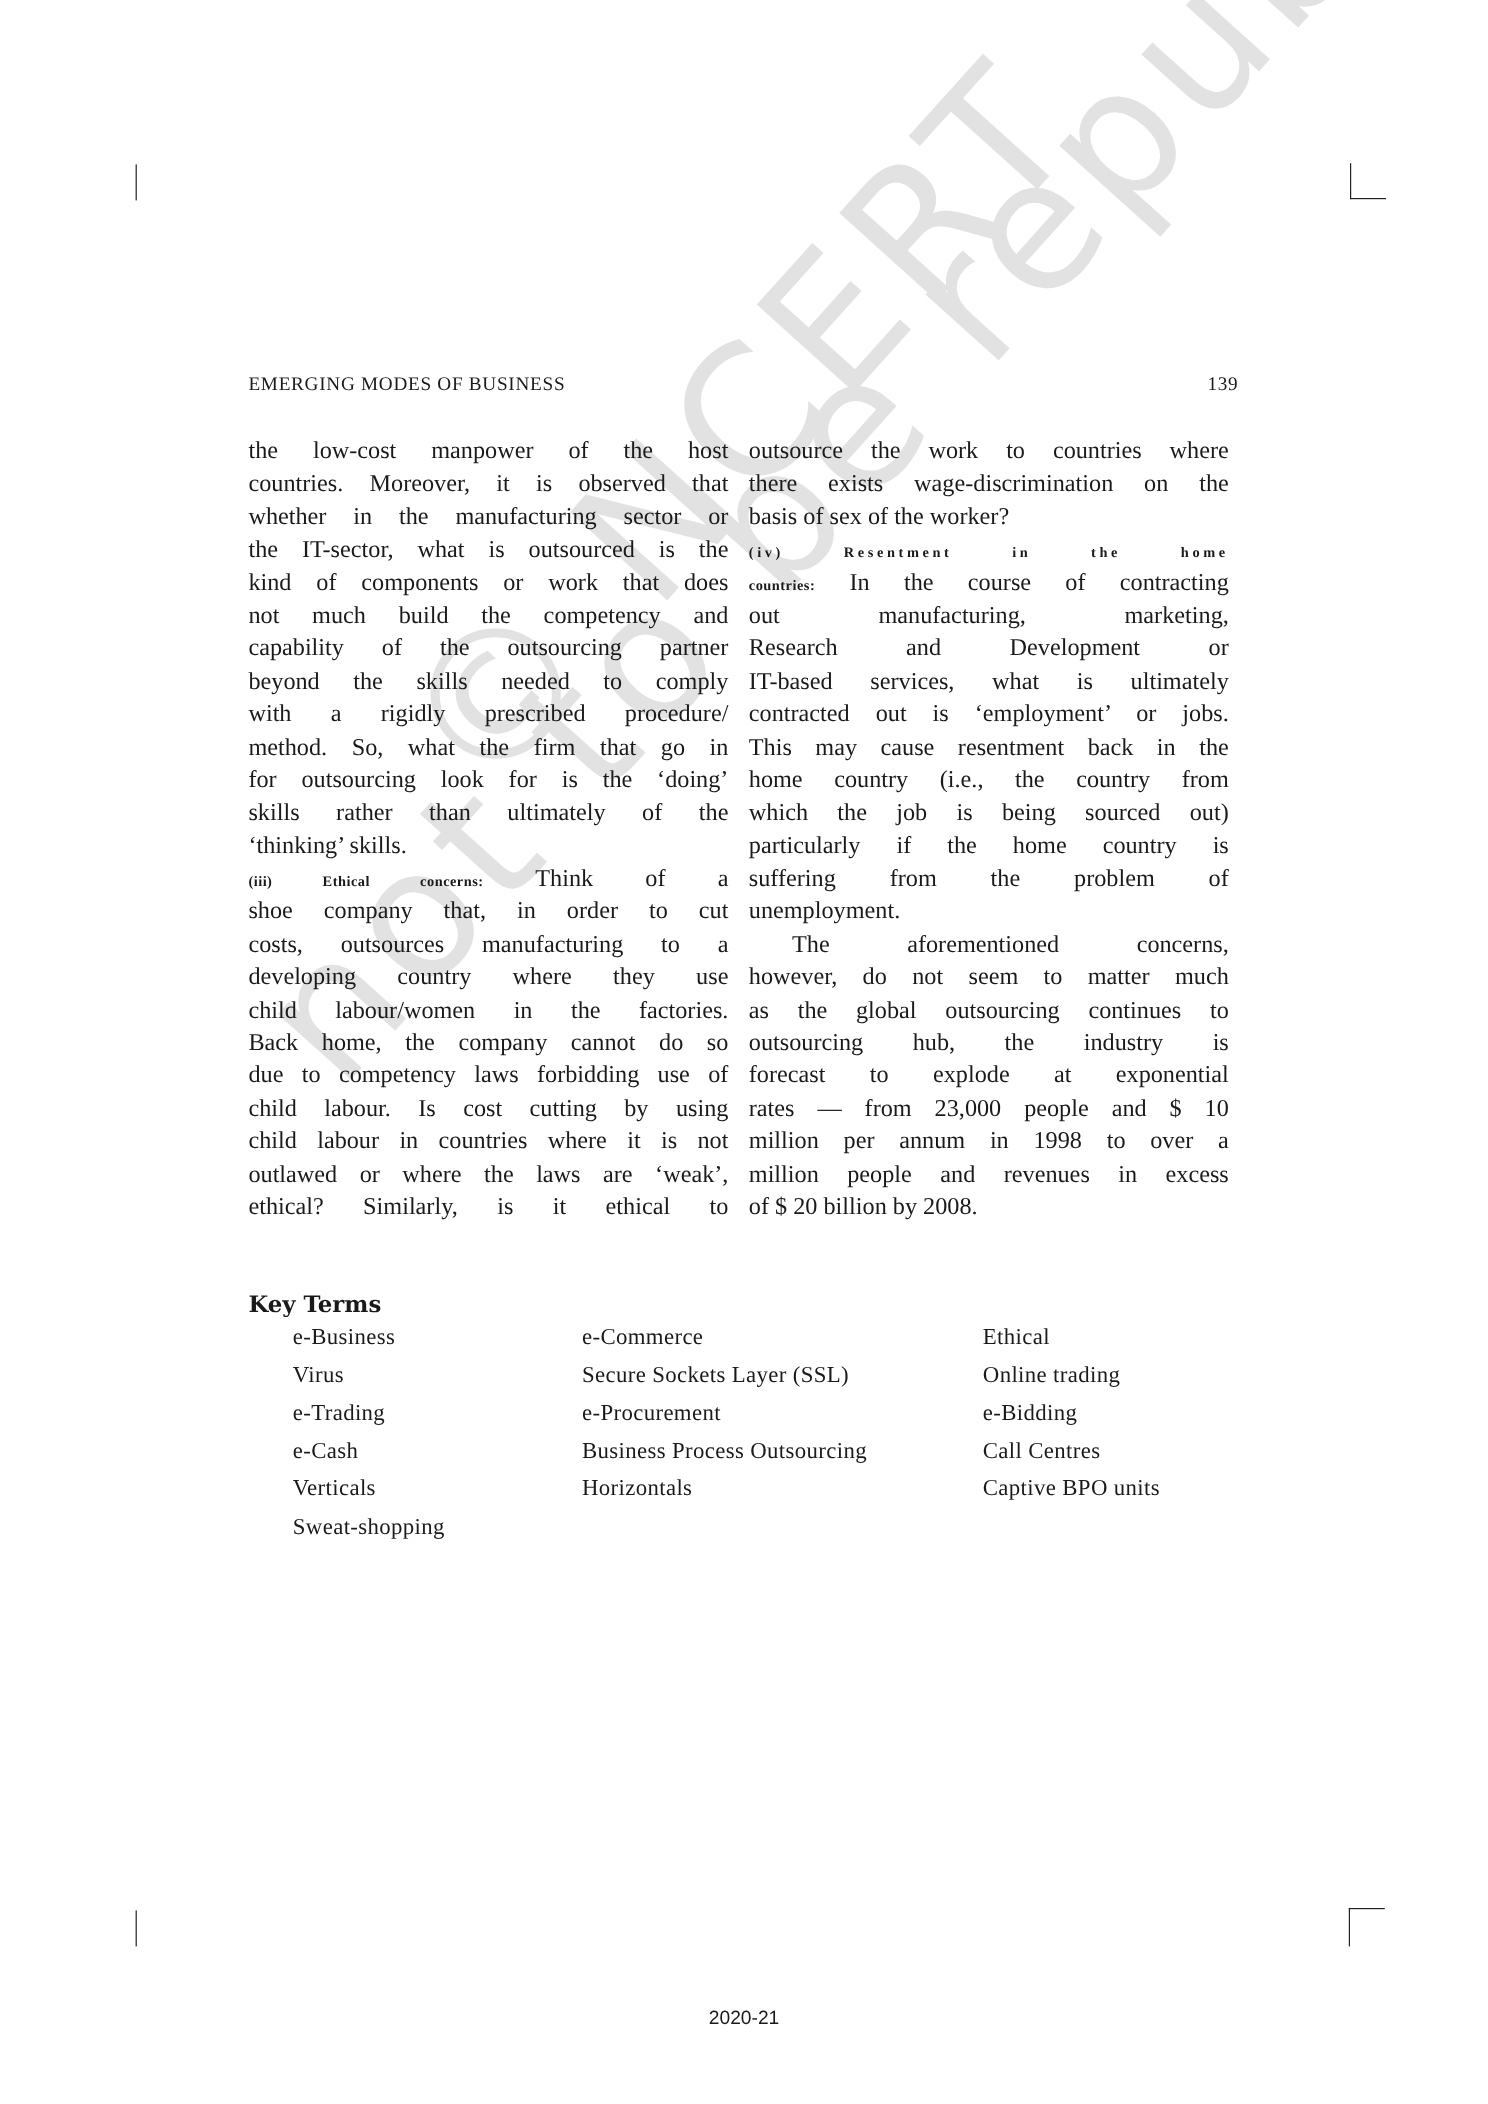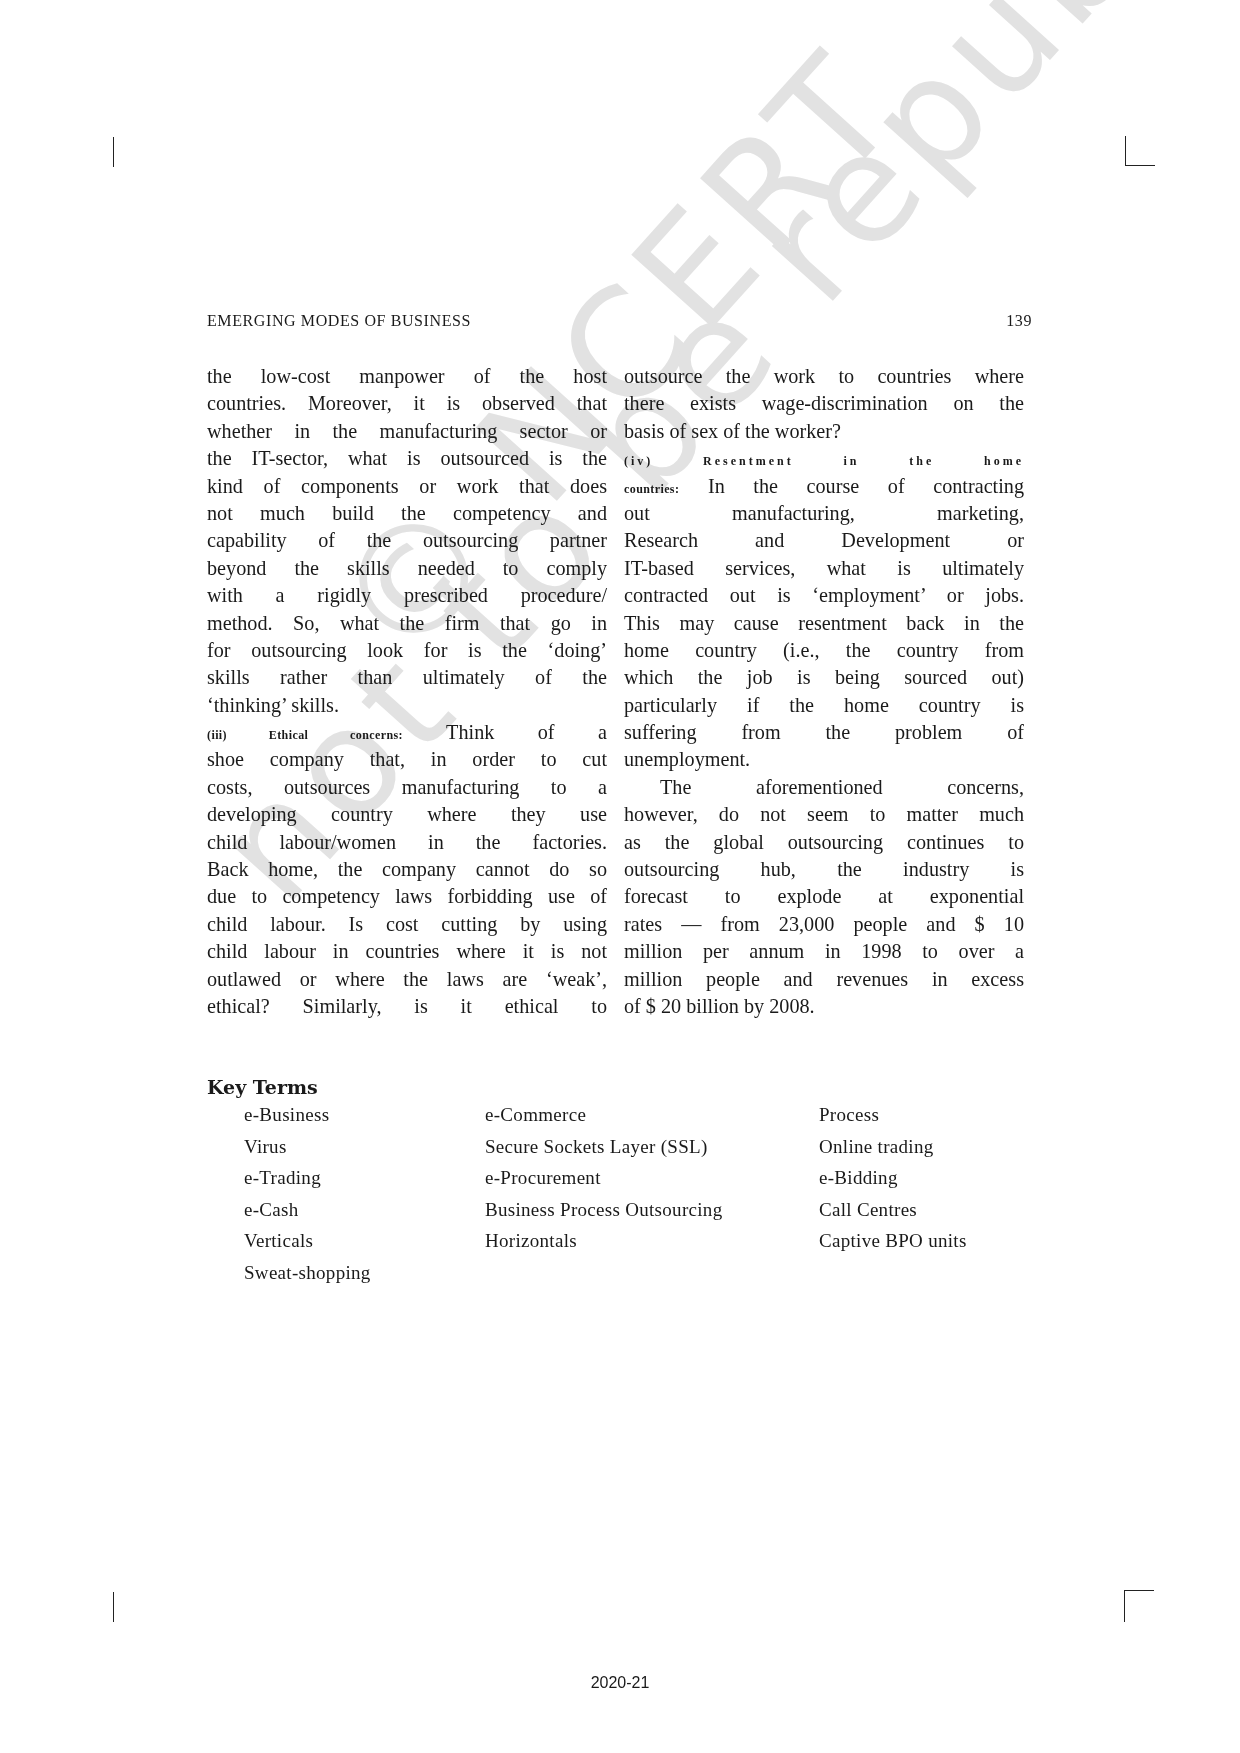--- a/index.html
+++ b/index.html
@@ -109,21 +109,21 @@
   <span class="line">million people and revenues in excess</span>
   <span class="line last">of $ 20 billion by 2008.</span>
 </div>
 
 <div class="keyterms">
   <h3>Key Terms</h3>
   <div class="kt-grid">
     <div class="kt-row">
       <span class="c1">e-Business</span>
       <span class="c2">e-Commerce</span>
-      <span class="c3">Process</span>
+      <span class="c3">Ethical</span>
     </div>
     <div class="kt-row">
       <span class="c1">Virus</span>
       <span class="c2">Secure Sockets Layer (SSL)</span>
       <span class="c3">Online trading</span>
     </div>
     <div class="kt-row">
       <span class="c1">e-Trading</span>
       <span class="c2">e-Procurement</span>
       <span class="c3">e-Bidding</span>

